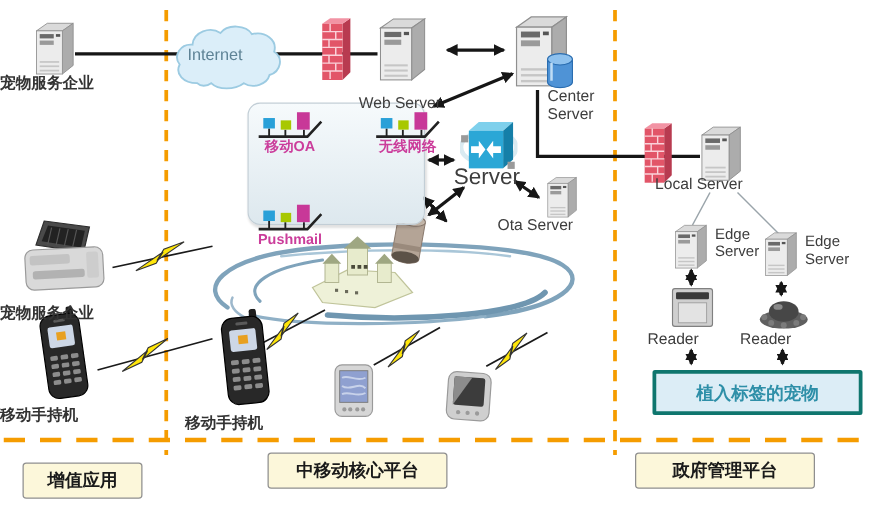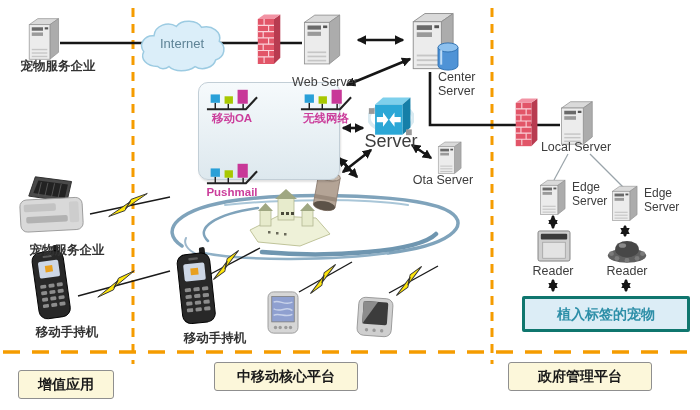--- a/index.html
+++ b/index.html
@@ -1,21 +1,21 @@
 <!DOCTYPE html>
 <html><head>
 <meta charset="utf-8">
 <style>
   html,body{margin:0;padding:0;background:#fff;}
   .stage{position:relative;width:700px;height:410px;background:#ffffff;overflow:hidden;
          font-family:"Liberation Sans",sans-serif;}
   .stage > svg.canvas{position:absolute;left:0;top:0;z-index:1;}
   .lbl{position:absolute;z-index:3;color:#3d3d3d;font-size:12.5px;line-height:1.15;white-space:pre-line;}
-  .lbl.c{text-align:center;}
-  .lbl.cn{font-weight:bold;color:#333;padding-left:12px;}
+  .lbl.c{}
+  .lbl.cn{font-weight:bold;color:#333;}
   .zone-box{position:absolute;z-index:3;background:#fcf7da;border:1.6px solid #8f8f8f;border-radius:3px;
             font-size:14px;font-weight:bold;color:#1a1a1a;text-align:center;line-height:27px;height:27px;}
   .pets-box{position:absolute;z-index:3;background:#dcedf6;border:3px solid #0f766e;border-radius:2px;
             font-size:14px;font-weight:bold;color:#2e8fa8;text-align:center;line-height:30px;}
   .svc-box{position:absolute;z-index:2;left:198px;top:82px;width:140px;height:96px;border-radius:10px;
            background:linear-gradient(180deg,#f6fafc 0%,#dde8ee 100%);border:1px solid #c2ced6;
            box-shadow:1px 2px 2px rgba(0,0,0,0.12);}
   .svc-grid{position:absolute;left:4px;top:4px;width:132px;height:88px;display:grid;
             grid-template-columns:1fr 1fr;grid-template-rows:1fr 1fr;gap:36px;}
   .svc-cell{display:flex;flex-direction:column;align-items:center;justify-content:center;}

